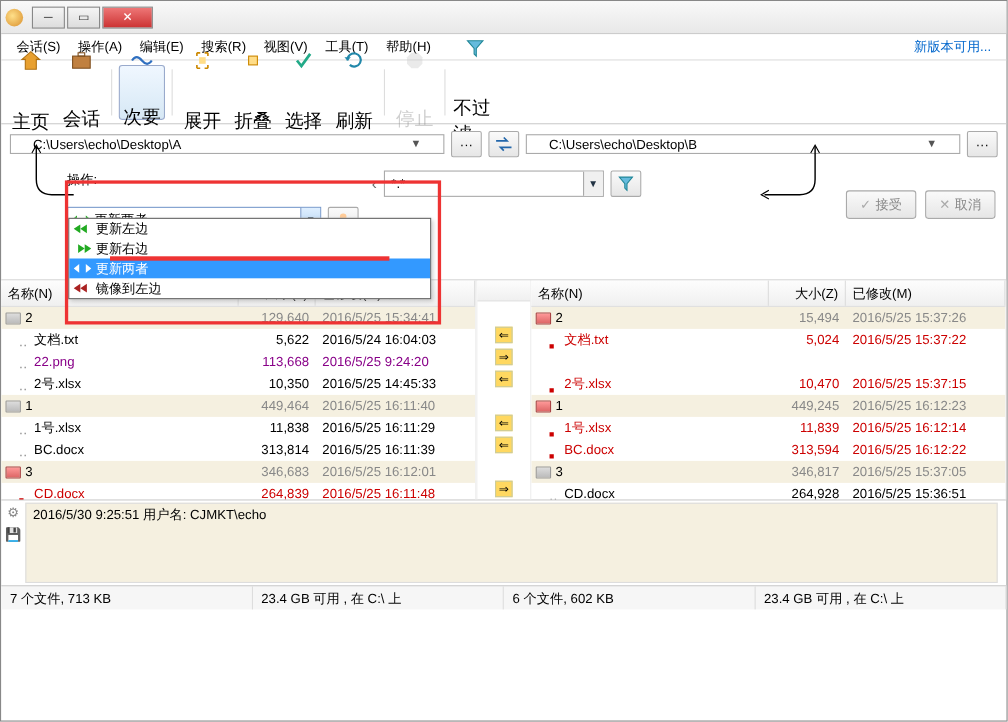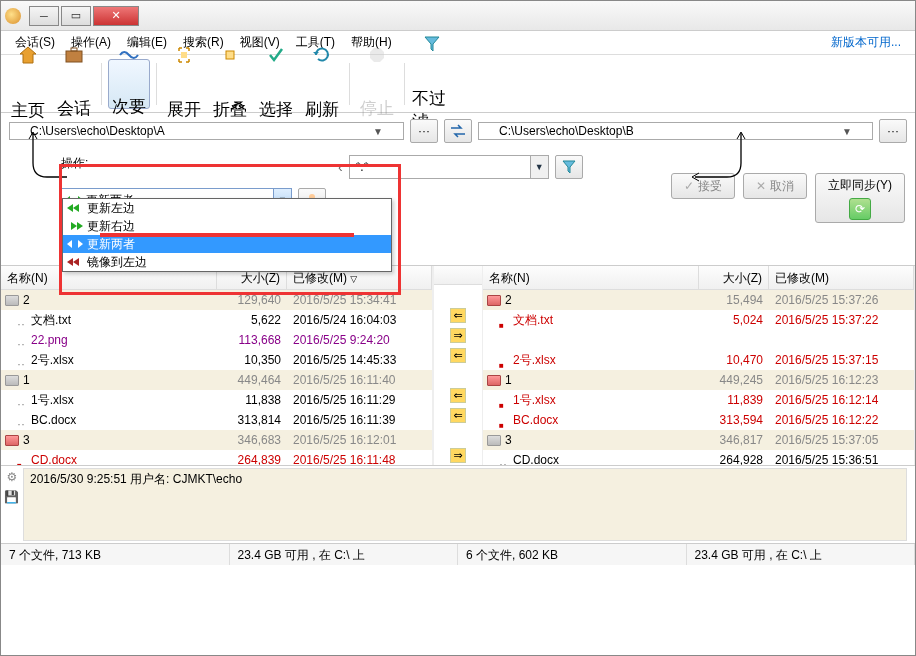--- a/index.html
+++ b/index.html
@@ -267,24 +267,20 @@
   </div>
   <div class="rightactions">
     <div class="bigbtn">
         <span style="color:#aaa">✓</span>
         <span>接受</span>
       </div>
     <div class="bigbtn">
         <span style="color:#aaa">✕</span>
         <span>取消</span>
       </div>
-    <div class="syncbtn">
-        <span>立即同步(Y)</span>
-        <div class="ic">⟳</div>
-      </div>
   </div>
 </div>
 
 <div class="redframe"></div>
 
 <svg class="curvearrow" style="left:26px;top:128px" width="48" height="56">
     <path d="M6 4 v30 q0 14 14 14 h20" fill="none" stroke="#000" stroke-width="1.3"></path>
     <polyline points="2,10 6,3 10,10" fill="none" stroke="#000"></polyline>
   </svg>
 <svg class="curvearrow" style="left:686px;top:128px" width="60" height="56">

